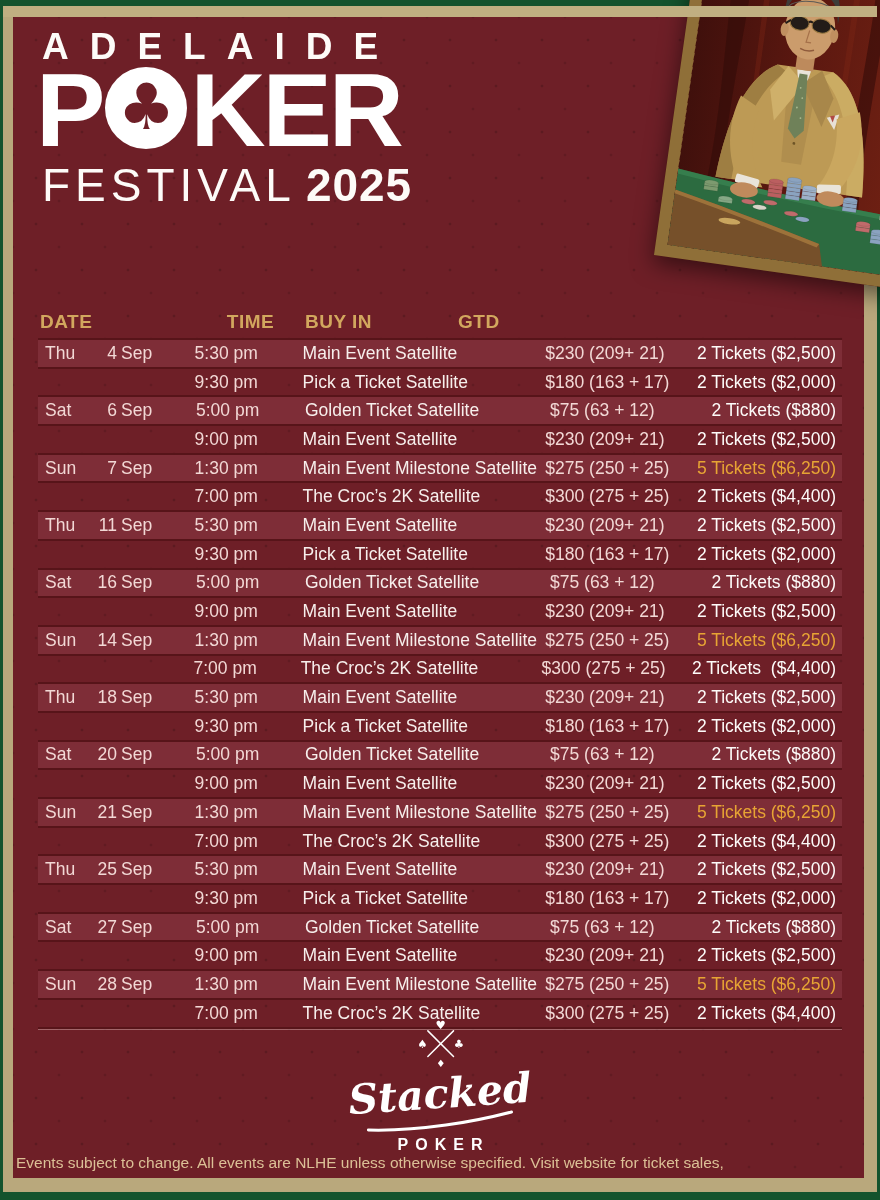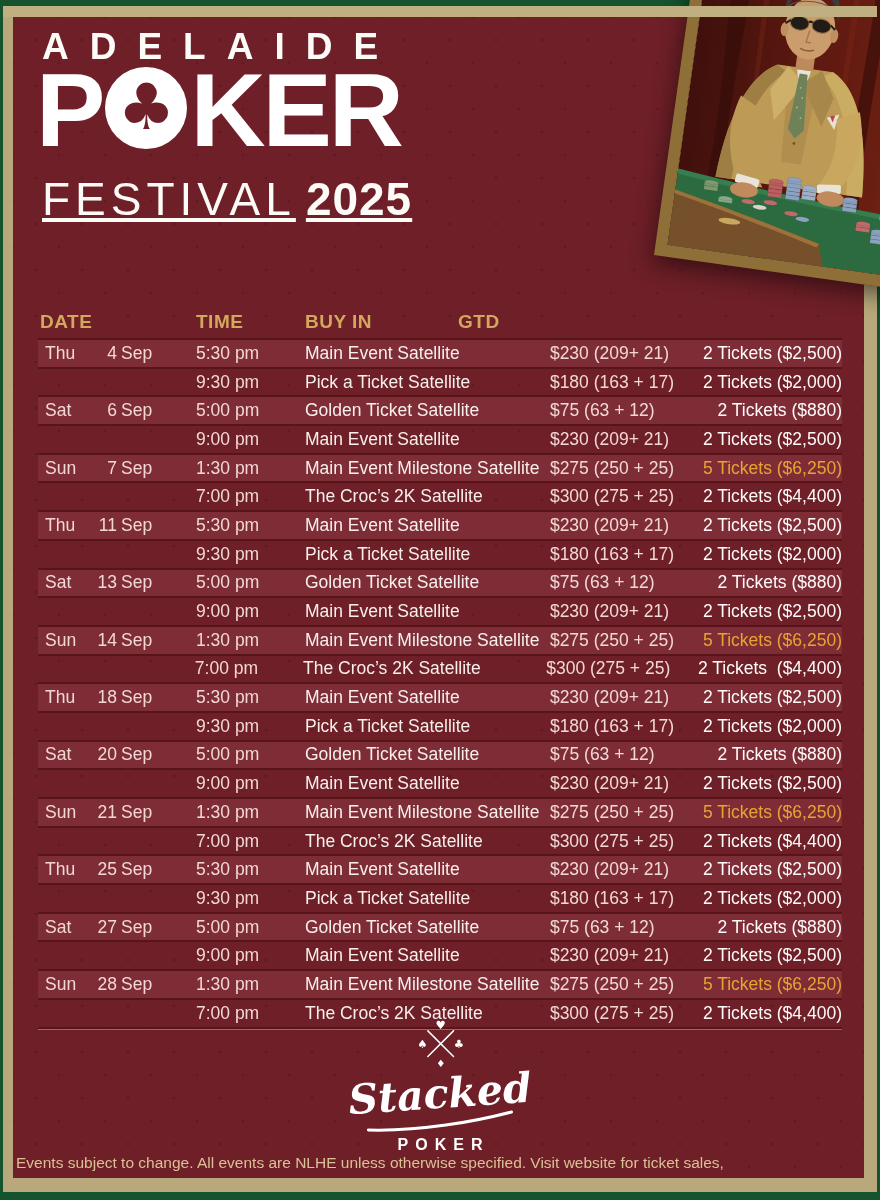--- a/index.html
+++ b/index.html
@@ -21,21 +21,21 @@
   
   .city{position:absolute;z-index:5;top:26px;left:42px;font-size:37px;font-weight:bold;
     color:#fdfbf8;letter-spacing:21px;white-space:nowrap;}
   .brand{position:absolute;z-index:5;top:56px;left:36px;font-size:104px;font-weight:bold;
     color:#ffffff;letter-spacing:-3px;line-height:1.05;white-space:nowrap;}
   .o-circle{display:inline-block;width:82px;height:82px;background:#ffffff;border-radius:50%;
     position:relative;top:3px;margin:0 3px;}
   .o-circle .club{position:absolute;left:0;top:0;width:100%;height:100%;display:flex;
     align-items:center;justify-content:center;font-family:"DejaVu Sans",sans-serif;
     font-size:64px;letter-spacing:0;color:var(--bg);}
-  .festline{position:absolute;z-index:5;top:172px;left:42px;font-size:46px;color:#fdfbf8;white-space:nowrap;text-decoration:underline;}
+  .festline{position:absolute;z-index:5;top:158px;left:42px;font-size:46px;color:#fdfbf8;white-space:nowrap;}
   .fest{font-weight:normal;letter-spacing:5px;}
   .year{font-weight:bold;margin-left:10px;letter-spacing:1px;}
   .subtitle{position:absolute;z-index:5;top:221px;left:42px;font-size:33px;font-weight:bold;
     color:var(--goldHeading);letter-spacing:0.5px;}
 
   
   .painting{position:absolute;z-index:3;top:-60px;right:-45px;width:225px;height:310px;
     border:12px solid #8f6f38;transform:rotate(8deg);
     box-shadow:inset 0 0 0 2px #c7a35c, inset 0 0 0 4px #6d5126, 0 8px 22px rgba(0,0,0,.5);
     background:#4e140f;}
@@ -49,24 +49,24 @@
   .row{display:flex;align-items:center;height:28.7px;box-sizing:border-box;
     border-bottom:2px solid var(--separator);font-size:17.5px;}
   .row.band{background:var(--band);}
   .c-date{width:158px;box-sizing:border-box;padding-left:7px;color:var(--textSoft);}
   .day{display:inline-block;width:50px;}
   .dnum{display:inline-block;width:22px;text-align:right;}
   .mon{margin-left:4px;}
   .c-time{width:109px;color:var(--textSoft);}
   .c-event{width:245px;color:var(--textEvent);}
   .c-buyin{width:153px;color:var(--textSoft);}
-  .c-gtd{flex:1;text-align:right;color:var(--textWhite);white-space:pre;}
+  .c-gtd{flex:1;text-align:right;padding-right:6px;color:var(--textWhite);white-space:pre;}
   .c-gtd.gold{color:var(--goldAccent);}
   .h-date{width:158px;padding-left:2px;box-sizing:border-box;}
-  .h-time{width:109px;}
+  .h-time{width:109px;text-align:center;}
   .h-event{width:245px;}
   .h-buyin{width:153px;}
   .h-gtd{flex:1;}
 
   
   .logo{position:absolute;z-index:5;top:1016px;left:50%;transform:translateX(-50%);
     width:240px;text-align:center;color:#ffffff;}
   .suitcross{height:54px;}
   .script{font-family:"DejaVu Serif","Liberation Serif",serif;font-style:italic;font-weight:bold;
     font-size:41px;line-height:1;transform:rotate(-4deg);margin-top:0;}
@@ -275,21 +275,21 @@
       <div class="c-gtd">2 Tickets ($2,500)</div>
     </div>
         <div class="row plain">
       <div class="c-date"><span class="day"></span><span class="dnum"></span><span class="mon"></span></div>
       <div class="c-time">9:30 pm</div>
       <div class="c-event">Pick a Ticket Satellite</div>
       <div class="c-buyin">$180 (163 + 17)</div>
       <div class="c-gtd">2 Tickets ($2,000)</div>
     </div>
         <div class="row band">
-      <div class="c-date"><span class="day">Sat</span><span class="dnum">13</span><span class="mon">Sep</span></div>
+      <div class="c-date"><span class="day">Sat</span><span class="dnum">16</span><span class="mon">Sep</span></div>
       <div class="c-time">5:00 pm</div>
       <div class="c-event">Golden Ticket Satellite</div>
       <div class="c-buyin">$75 (63 + 12)</div>
       <div class="c-gtd">2 Tickets ($880)</div>
     </div>
         <div class="row plain">
       <div class="c-date"><span class="day"></span><span class="dnum"></span><span class="mon"></span></div>
       <div class="c-time">9:00 pm</div>
       <div class="c-event">Main Event Satellite</div>
       <div class="c-buyin">$230 (209+ 21)</div>

